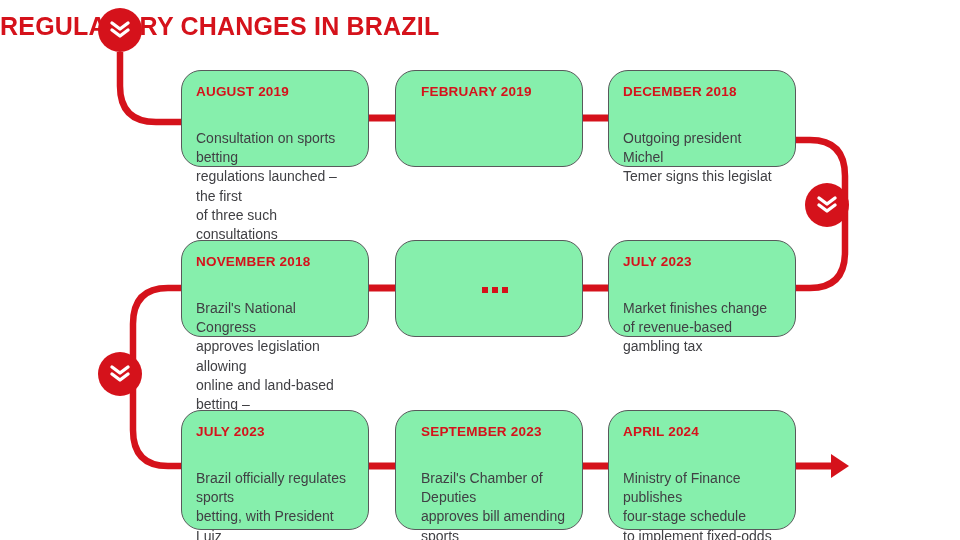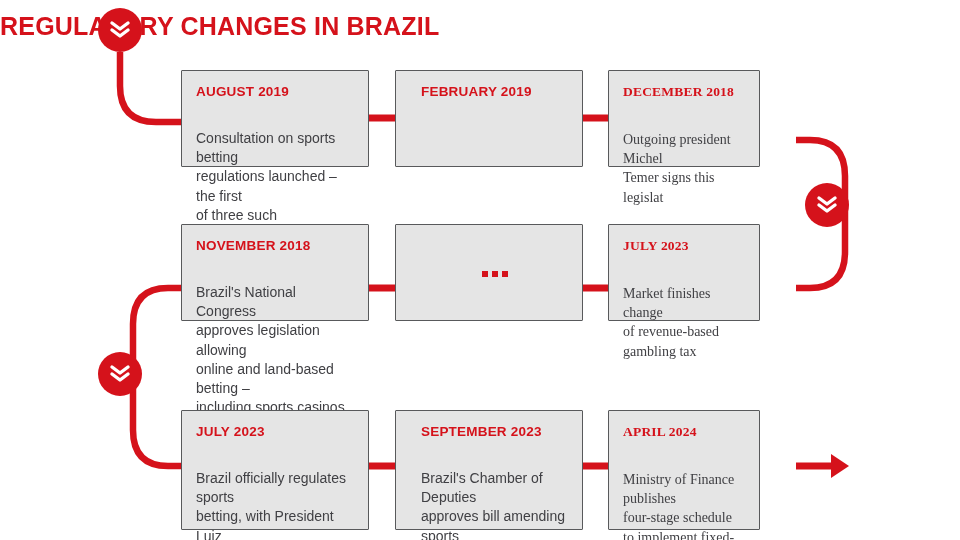--- a/index.html
+++ b/index.html
@@ -32,23 +32,23 @@
     font-size: 25px;
     font-weight: bold;
     letter-spacing: 0.2px;
     color: #D5121B;
     text-transform: uppercase;
   }
 
   
   .card {
     position: absolute;
-    background: #e5e5e5;
+    background: #86efac;
     border: 1.4px solid #58595B;
-    border-radius: 1px;
+    border-radius: 20px;
     padding: 13px 14px 10px 14px;
   }
   .card-date {
     font-size: 13.5px;
     font-weight: bold;
     color: #D5121B;
     letter-spacing: 0.2px;
     text-transform: uppercase;
     margin-bottom: 7px;
     white-space: nowrap;
@@ -57,27 +57,27 @@
     font-size: 14px;
     line-height: 1.37;
     color: #404044;
     white-space: pre-line;
     margin-top: 30px;
   }
 
   
   .r1 { top: 70px; height: 97px; }
   
-  .r2 { top: 224px; height: 97px; }
+  .r2 { top: 240px; height: 97px; }
   
   .r3 { top: 410px; height: 120px; }
 
   .c1 { left: 181px; width: 188px; }
   .c2 { left: 395px; width: 188px; padding-left: 25px; }
-  .c3 { left: 608px; width: 152px; font-family: Liberation Serif, serif; }
+  .c3 { left: 608px; width: 188px; }
 
   
   .card.ellipsis-card {
     display: flex;
     align-items: center;
     justify-content: center;
   }
   .ellipsis-dots {
     display: flex;
     gap: 4px;

